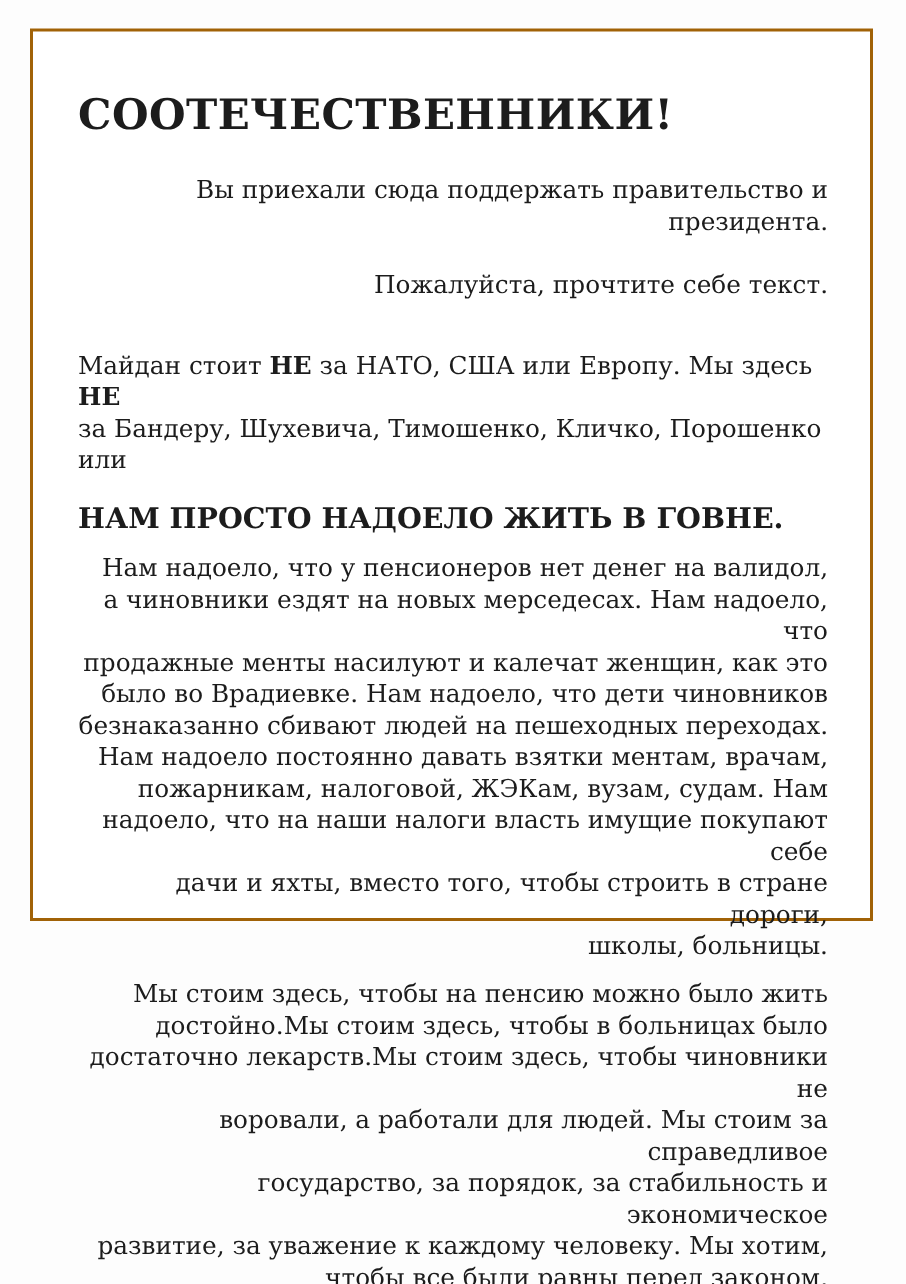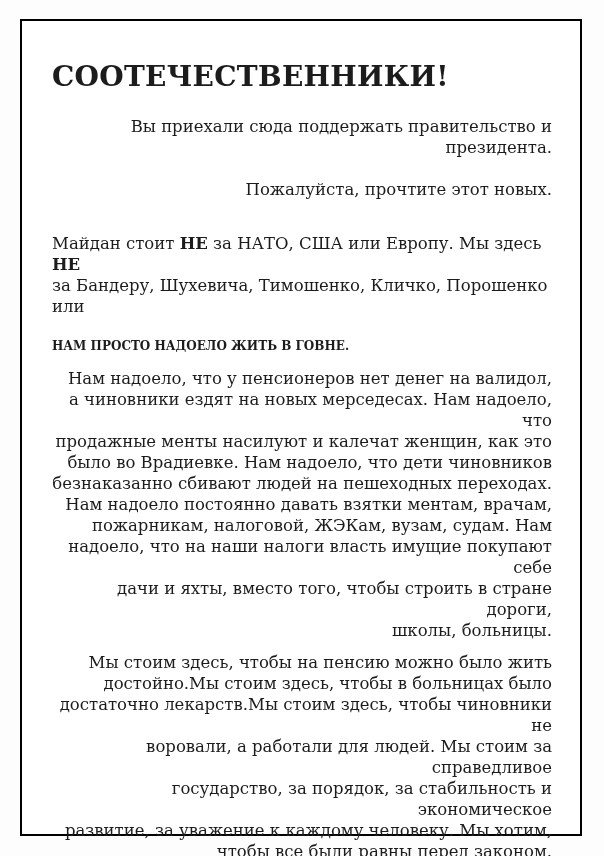--- a/index.html
+++ b/index.html
@@ -13,23 +13,23 @@
     background: #fdfdfd;
     font-family: "DejaVu Serif", "Liberation Serif", serif;
     color: #1c1c1c;
     overflow: hidden;
   }
   .frame {
     position: absolute;
     left: 20px;
     top: 19px;
     width: 562px;
-    height: 817px;
+    height: 595px;
     box-sizing: border-box;
-    border: 2px solid #000000;
+    border: 2px solid #a16207;
     background: #ffffff;
     padding: 40px 28px 0 30px;
   }
   .title {
     font-size: 28px;
     font-weight: bold;
     line-height: 32px;
     margin: 0;
     letter-spacing: 0.3px;
   }
@@ -43,42 +43,42 @@
   .para.first {
     margin-top: 23px;
   }
   .para-rich {
     font-size: 16.5px;
     line-height: 21px;
     margin: 33px 0 0 0;
   }
   .line { display: block; }
   .heading {
-    font-size: 12px;
+    font-size: 19px;
     font-weight: bold;
     line-height: 21px;
     margin: 19px 12px 0 0;
   }
   .section-body {
     margin-top: 11px;
   }
   .emph {
     font-weight: bold;
   }
 </style>
 </head>
 <body>
 
 <div class="frame">
 
   <h1 class="title">СООТЕЧЕСТВЕННИКИ!</h1>
 
   <p class="para first">Вы приехали сюда поддержать правительство и президента.</p>
 
-  <p class="para">Пожалуйста, прочтите этот новых.</p>
+  <p class="para">Пожалуйста, прочтите себе текст.</p>
 
   <div class="para-rich">
     <span class="line"><span>Майдан стоит </span><span class="emph">НЕ</span><span> за НАТО, США или Европу. Мы здесь </span><span class="emph">НЕ</span></span>
     <span class="line">за Бандеру, Шухевича, Тимошенко, Кличко, Порошенко или</span>
   </div>
 
   <h2 class="heading">НАМ ПРОСТО НАДОЕЛО ЖИТЬ В ГОВНЕ.</h2>
   <p class="para section-body">Нам надоело, что у пенсионеров нет денег на валидол,
 а чиновники ездят на новых мерседесах. Нам надоело, что
 продажные менты насилуют и калечат женщин, как это

